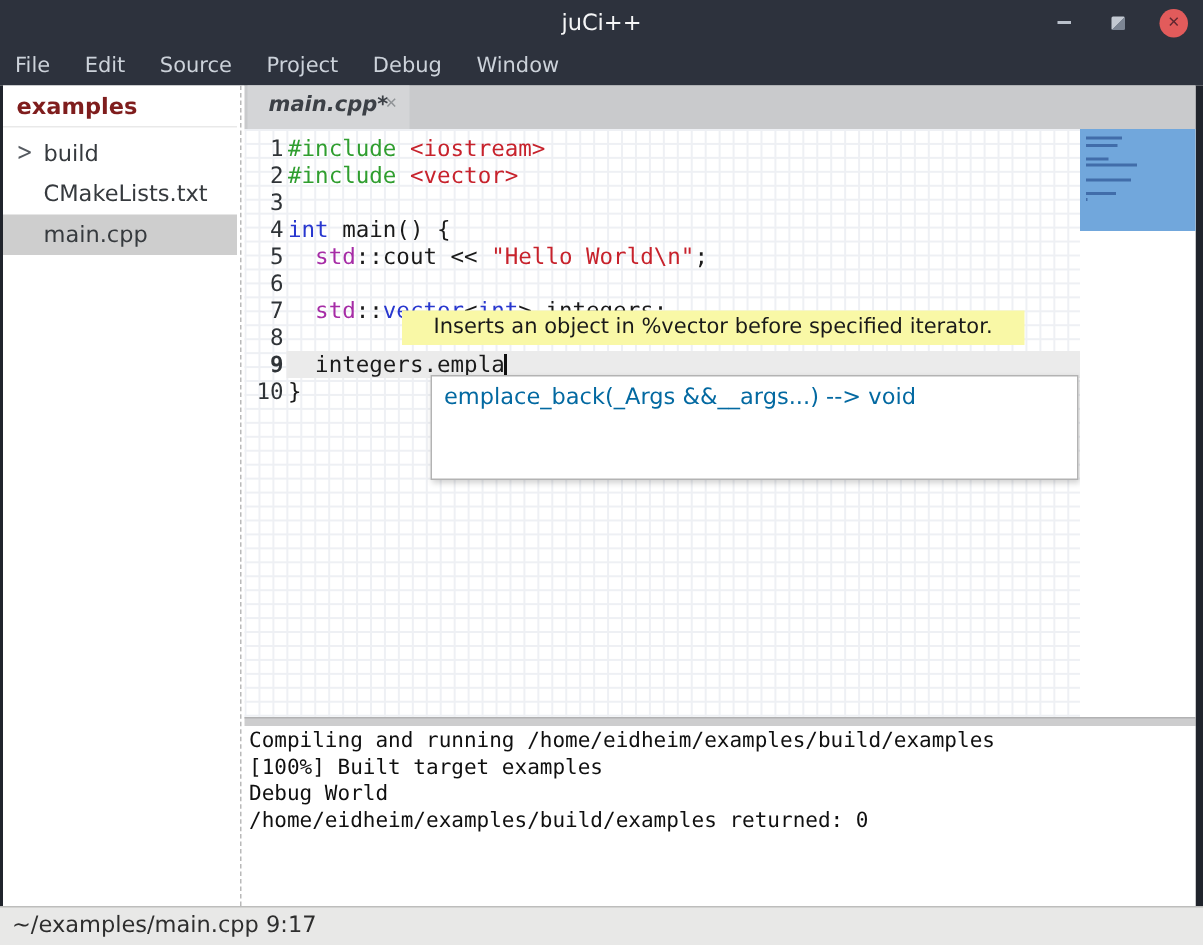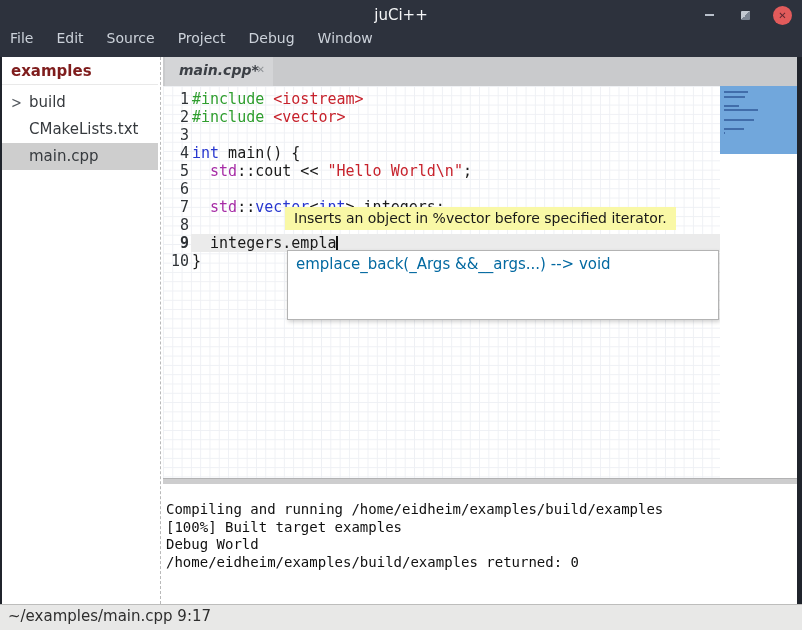--- a/index.html
+++ b/index.html
@@ -8,21 +8,21 @@
   .app { position:absolute; left:0; top:0; width:802px; height:630px; background:#fff; }
 
   
   .titlebar { position:absolute; left:0; top:0; width:802px; height:30px; background:var(--titlebar_bg,#2d323d); }
   .title { position:absolute; left:0; right:0; top:6px; text-align:center; color:#f5f6f7; font-size:15px; }
   .controls { position:absolute; right:10px; top:0; height:30px; display:flex; align-items:center; gap:20px; }
   .btn-min,.btn-restore { width:16px; height:16px; display:flex; align-items:center; justify-content:center; cursor:default; }
   .min-glyph { width:9px; height:2px; background:#b9c0cb; display:block; }
   .restore-glyph { width:9px; height:9px; display:block; background:linear-gradient(135deg,#c3c9d2 50%,#7d8694 50%); border-radius:1px; }
   .btn-close { width:19px; height:19px; border-radius:50%; background:var(--close_red,#e25b5b); display:flex; align-items:center; justify-content:center; color:#5f2730; font-size:10px; font-weight:bold; }
-  .menubar { position:absolute; left:0; top:30px; width:802px; height:27px; background:var(--titlebar_bg,#2d323d); display:flex; padding-left:10px; }
+  .menubar { position:absolute; left:0; top:30px; width:802px; height:27px; background:var(--titlebar_bg,#2d323d); display:flex; align-items:center; padding-left:10px; }
   .menu-item { color:#ccd2da; font-size:14px; padding:0 14px 0 0; margin-right:9px; }
 
   
   .border-left { position:absolute; left:0; top:57px; width:2px; bottom:0; background:#20242c; }
   .border-right { position:absolute; right:0; top:57px; width:5px; bottom:0; background:#20242c; }
   .border-bottom { position:absolute; left:0; bottom:0; width:802px; height:3px; background:#20242c; }
 
   
   .sidebar { position:absolute; left:2px; top:57px; width:156px; height:547px; background:#ffffff; }
   .side-header { height:28px; line-height:28px; padding-left:9px; color:#7f1d1d; font-weight:bold; font-size:15px; border-bottom:1px solid #e9e9e9; }
@@ -52,36 +52,36 @@
   .gutter-num.cur { font-weight:bold; }
   .code-text { position:absolute; left:29px; }
   .tk-pp  { color:var(--pp,#2f9e2f); }
   .tk-inc { color:var(--inc,#c7222c); }
   .tk-kw  { color:var(--kw,#2837cf); }
   .tk-ns  { color:var(--ns,#a62ca6); }
   .tk-str { color:var(--str,#c7222c); }
   .tk-pl  { color:var(--plain,#1a1a1a); }
   .cursor { position:absolute; left:173px; top:150px; width:2px; height:15px; background:#111; }
 
-  .tooltip { position:absolute; left:122px; top:121px; height:23px; line-height:21px; padding:1px 9px;
+  .tooltip { position:absolute; left:105px; top:121px; height:23px; line-height:21px; padding:1px 21px;
     background:var(--tooltip_bg,#f9f8a6); color:#191919; font-size:14px; white-space:nowrap; }
 
   .popup { position:absolute; left:124px; top:164px; width:432px; height:70px; background:#fff;
     border:1px solid #b3b3b3; box-shadow:1px 2px 4px rgba(0,0,0,.18); }
   .popup-row { height:26px; line-height:26px; font-size:15px; padding-left:8px; color:#0369a1; white-space:nowrap; overflow:hidden; }
   .popup-row.sel { background:var(--selection,#4787c8); color:#fff; height:27px; line-height:27px; }
 
   
   .minimap { position:absolute; left:720px; top:86px; width:77px; height:392px; background:#fff; }
   .viewport { position:absolute; left:0; top:0; width:77px; height:68px; background:var(--minimap_blue,#71a7dc); padding:5px 0 0 4px; }
   .mini-line { height:2px; margin-bottom:2.6px; background:rgba(25,62,130,.55); }
 
   
   .hsep { position:absolute; left:163px; top:478px; width:634px; height:6px; background:#cdcdce; border-top:1px solid #b2b2b3; }
-  .console { position:absolute; left:163px; top:484px; width:634px; height:120px; background:#fff; padding:2px 0 0 3px;margin-top:15px; }
+  .console { position:absolute; left:163px; top:484px; width:634px; height:120px; background:#fff; padding:2px 0 0 3px; }
   .console-line { font-family:"DejaVu Sans Mono",monospace; font-size:14px; line-height:17.5px; color:#101010; white-space:pre; }
 
   
   .statusbar { position:absolute; left:0; top:604px; width:802px; height:40px; background:#e8e8e7; border-top:1px solid #bdbdbc; line-height:22px; padding-left:8px; font-size:15px; color:#2e2e2e; }
 </style>
 </head>
 <body>
 
 <div class="app">
 

